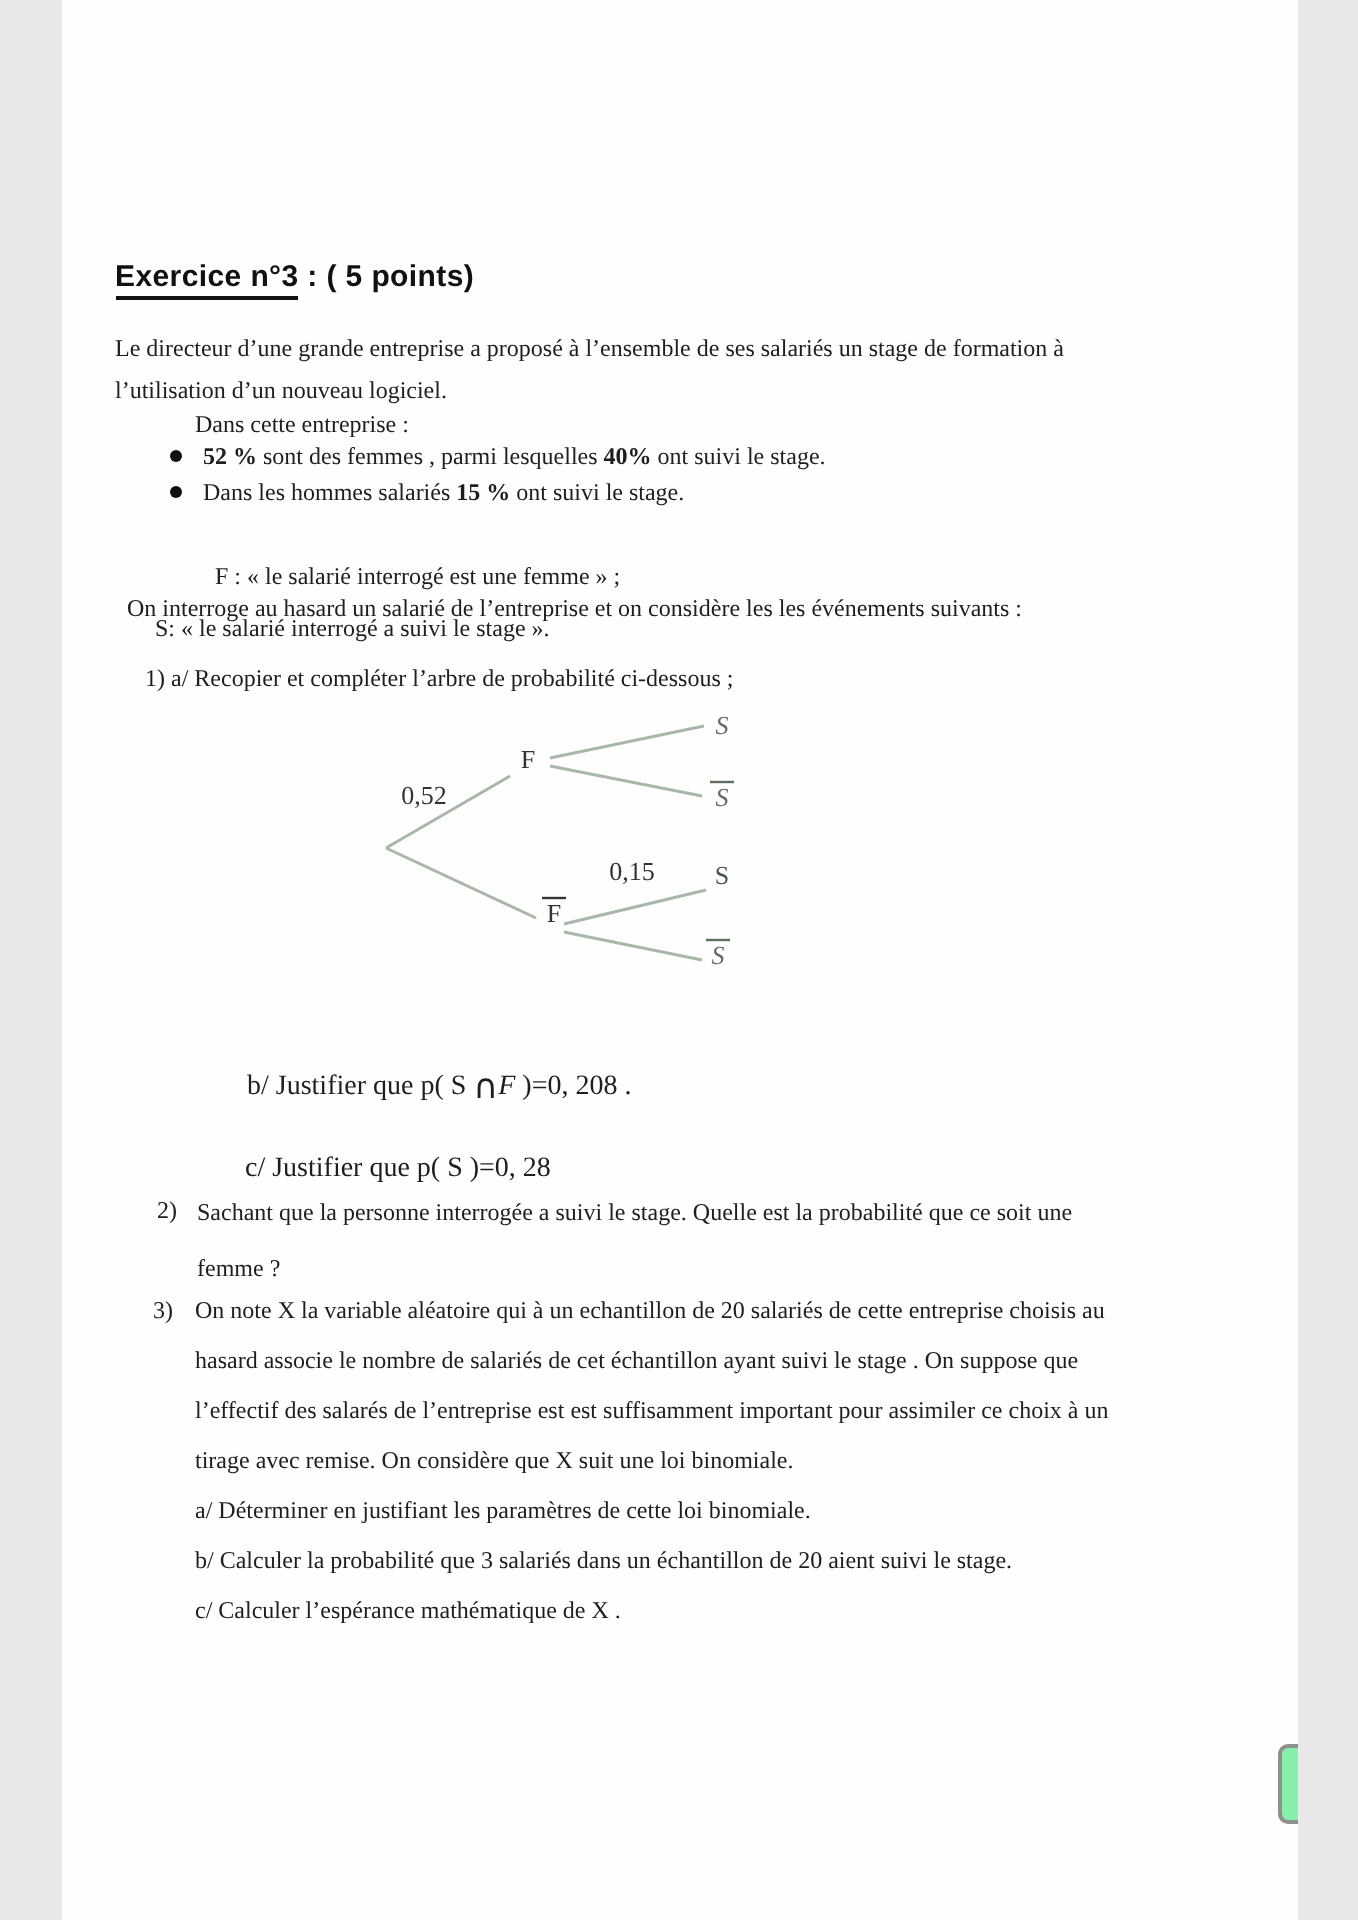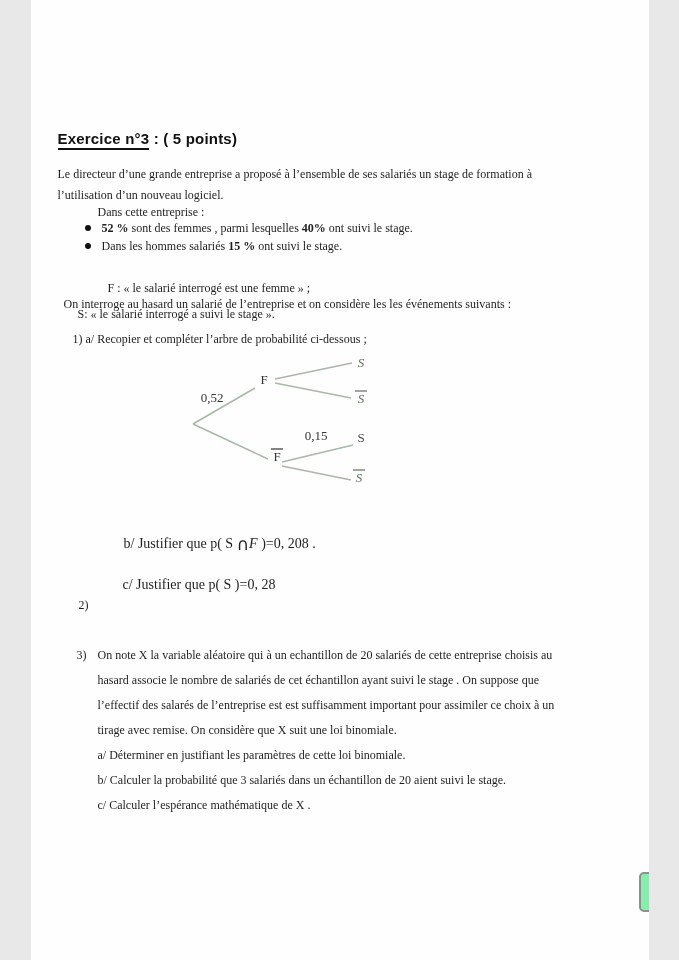--- a/index.html
+++ b/index.html
@@ -88,20 +88,24 @@
     <line x1="182" y1="120" x2="194" y2="120" stroke="#5f6f5f" stroke-width="1.2"></line>
   </svg>
 
   <div class="abs mline" style="left:67px;top:536px;">
     <span>b/ Justifier que  p( S </span><span class="cap">∩</span><i>F</i><span> )=0, 208 .</span>
   </div>
 
   <div class="abs mline" style="left:66px;top:577px;">c/ Justifier que  p( S )=0, 28</div>
 
   <div class="abs t14" style="left:48px;top:598px;">2)</div>
+  <div class="abs t14 q2block" style="left:68px;top:592px;">
+    <div>Sachant que la personne interrogée a suivi le stage. Quelle est la probabilité que ce soit une</div>
+    <div>femme ?</div>
+  </div>
 
   <div class="abs t14" style="left:46px;top:648px;">3)</div>
   <div class="abs t14 q3block" style="left:67px;top:643px;">
     <div>On note X la variable aléatoire qui à un echantillon de 20 salariés de cette entreprise choisis au</div>
     <div>hasard associe le nombre de salariés de cet échantillon ayant suivi le stage . On suppose que</div>
     <div>l’effectif des salarés de l’entreprise est est suffisamment important pour assimiler ce choix à un</div>
     <div>tirage avec remise. On considère que X suit une loi binomiale.</div>
     <div>a/ Déterminer en justifiant les paramètres de cette loi binomiale.</div>
     <div>b/ Calculer la probabilité que 3 salariés dans un échantillon de 20 aient suivi le stage.</div>
     <div>c/ Calculer l’espérance mathématique de X .</div>

